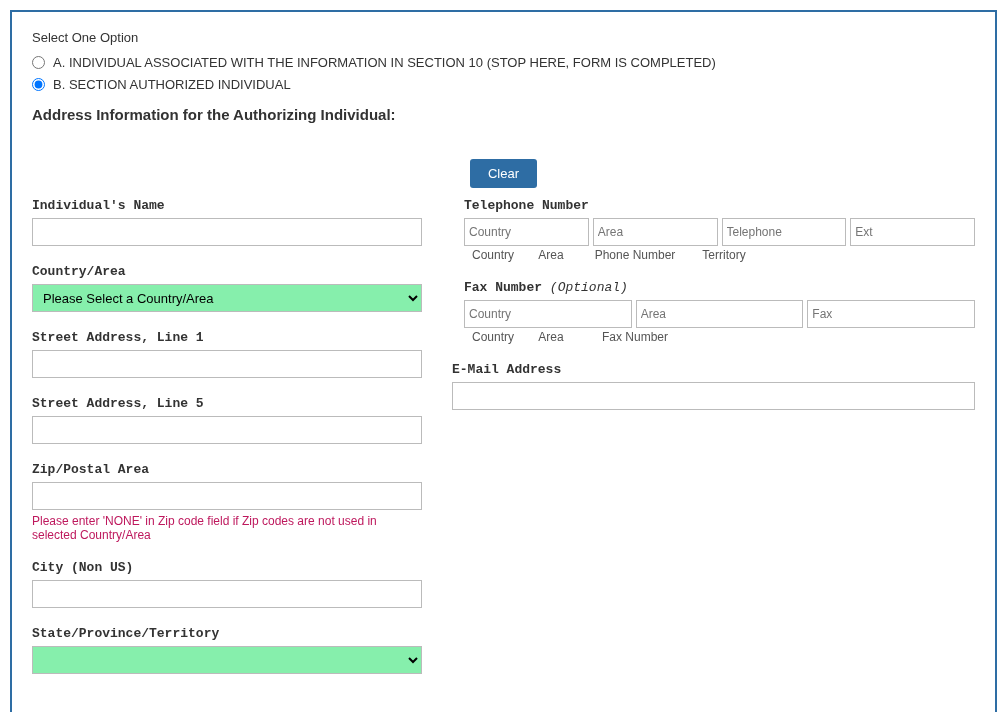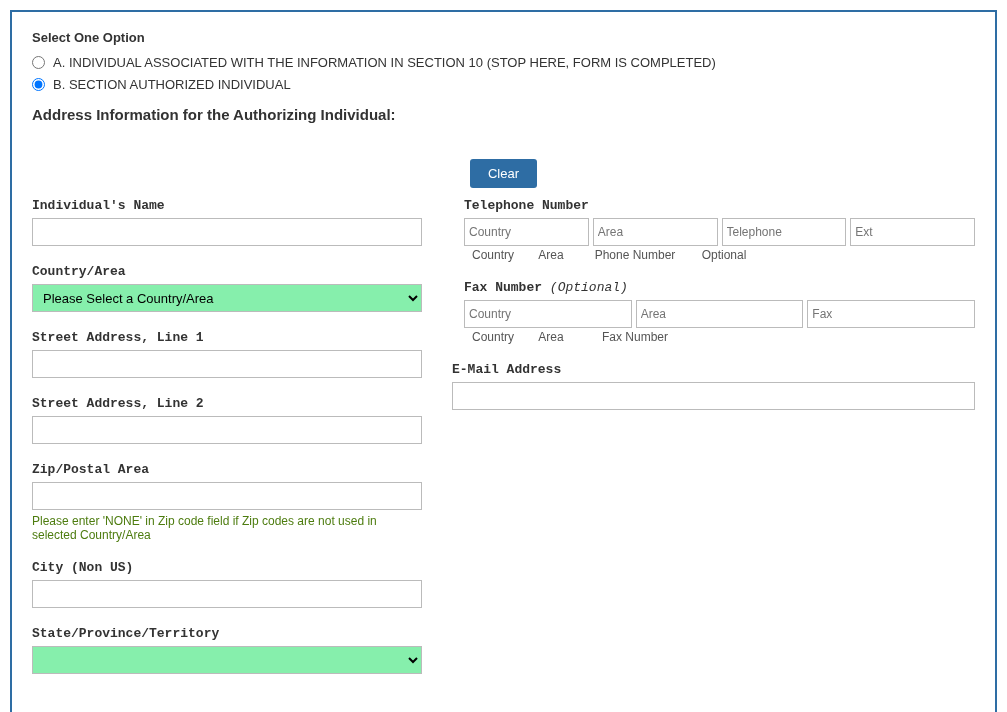--- a/index.html
+++ b/index.html
@@ -10,21 +10,21 @@
       color: #333;
     }
     .outer {
       border: 2px solid #2e6da4;
       margin: 10px;
       padding: 18px 20px 24px 20px;
       background: #fff;
       min-height: 690px;
     }
     .select-one-option {
-      font-weight: bold;
+      font-weight: normal;
       margin-bottom: 10px;
       font-size: 13px;
     }
     .radio-row {
       display: flex;
       align-items: center;
       margin-bottom: 7px;
       font-size: 13px;
     }
     .radio-row input[type="radio"] {
@@ -86,21 +86,21 @@
     select {
       width: 100%;
       padding: 4px 6px;
       border: 1px solid #bbb;
       font-size: 13px;
       height: 28px;
       background: #86efac;
       appearance: auto;
     }
     .hint-text {
-      color: #4d7c0f;
+      color: #be185d;
       font-size: 12px;
       margin-top: 4px;
     }
     .phone-group {
       margin-bottom: 18px;
       padding-left: 12px;
     }
     .phone-fields {
       display: flex;
       gap: 4px;
@@ -170,21 +170,21 @@
           <option value="">Please Select a Country/Area</option>
         </select>
       </div>
 
       <div class="field-group">
         <label class="field-label">Street Address, Line 1</label>
         <input type="text" style="">
       </div>
 
       <div class="field-group">
-        <label class="field-label">Street Address, Line 2</label>
+        <label class="field-label">Street Address, Line 5</label>
         <input type="text" style="">
       </div>
 
       <div class="field-group">
         <label class="field-label">Zip/Postal Area</label>
         <input type="text" style="">
         <div class="hint-text">Please enter 'NONE' in Zip code field if Zip codes are not used in selected Country/Area</div>
       </div>
 
       <div class="field-group">
@@ -210,21 +210,21 @@
         <div class="phone-fields">
           <input type="text" class="phone-col-country" placeholder="Country" style="">
           <input type="text" class="phone-col-area" placeholder="Area" style="">
           <input type="text" class="phone-col-phone" placeholder="Telephone" style="">
           <input type="text" class="phone-col-ext" placeholder="Ext" style="">
         </div>
         <div class="phone-labels">
           <span class="phone-label-item phone-label-country">Country</span>
           <span class="phone-label-item phone-label-area">Area</span>
           <span class="phone-label-item phone-label-phone">Phone Number</span>
-          <span class="phone-label-item phone-label-ext">Optional</span>
+          <span class="phone-label-item phone-label-ext">Territory</span>
         </div>
       </div>
 
       <div class="phone-group">
         <label class="field-label">
           <span>Fax Number</span> <em>(Optional)</em>
         </label>
         <div class="phone-fields">
           <input type="text" class="phone-col-country" placeholder="Country" style="">
           <input type="text" class="phone-col-area" placeholder="Area" style="">

